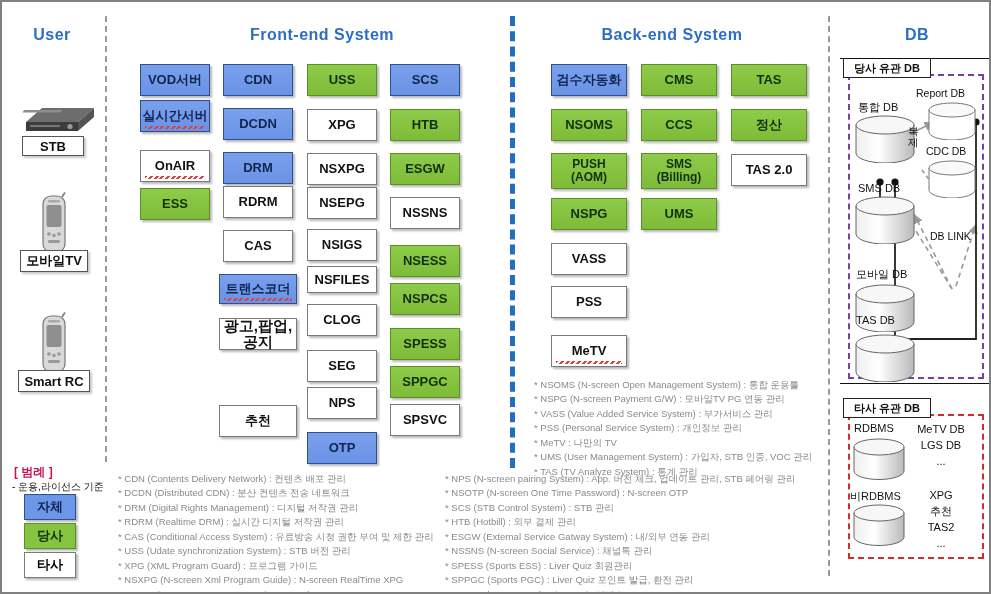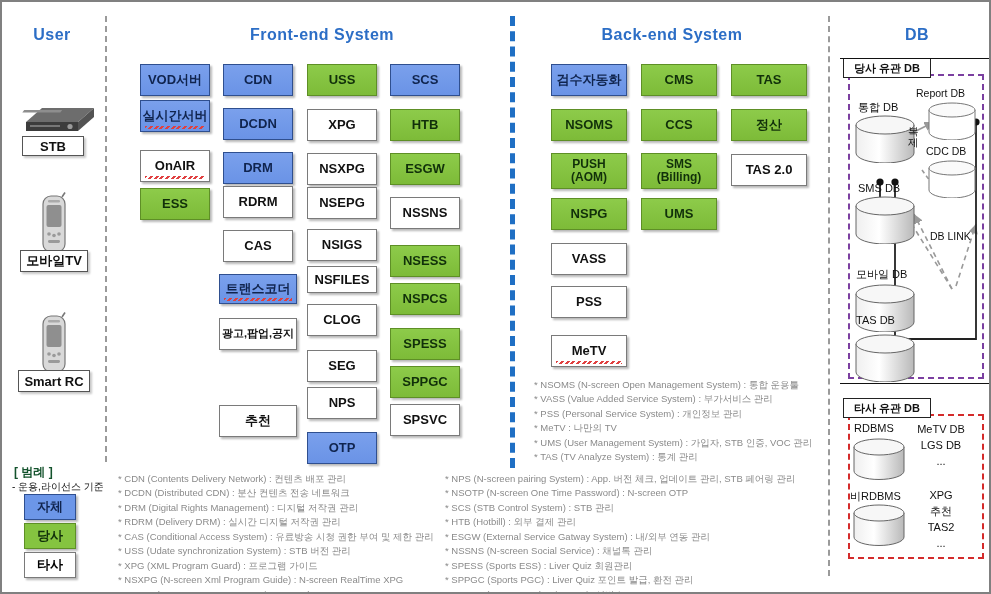--- a/index.html
+++ b/index.html
@@ -20,35 +20,35 @@
         justify-content:center;text-align:center;font-weight:bold;color:#111;
         font-size:13px;line-height:1.05;
         border:1px solid #6a6a6a;
         box-shadow:2px 2px 2px rgba(0,0,0,.28);}
   .node.blue{background:#6C96E8;border-color:#2F4F8F;color:#10244e;
              background-image:linear-gradient(#7aa0ec,#6a93e6);}
   .node.green{background:#85C440;border-color:#5e8f26;color:#11300a;
               background-image:linear-gradient(#8dcb4a,#7dbb38);}
   .node.white{background:#ffffff;border-color:#7a7a7a;color:#111;}
   .node .ko{font-size:13px;}
-  .node .tiny{font-size:11px;}
+  .node .tiny{font-size:15px;}
 
   
   .sq{position:absolute;height:3px;left:4px;right:4px;bottom:2px;
       background:repeating-linear-gradient(135deg,#e04040 0 2px,transparent 2px 4px);}
 
   
   .dev{position:absolute;}
   .lbl-box{position:absolute;box-sizing:border-box;background:#fff;
            border:1px solid #555;box-shadow:2px 2px 2px rgba(0,0,0,.22);
            display:flex;align-items:center;justify-content:center;
            font-size:13px;font-weight:bold;color:#111;}
 
   
-  .legend-title{position:absolute;font-size:12px;font-weight:bold;color:#14532d;}
+  .legend-title{position:absolute;font-size:12px;font-weight:bold;color:#be185d;}
   .legend-sub{position:absolute;font-size:10px;color:#111;}
   .legend-chip{position:absolute;width:52px;height:26px;box-sizing:border-box;
                display:flex;align-items:center;justify-content:center;
                font-size:13px;font-weight:bold;border:1px solid #6a6a6a;
                box-shadow:2px 2px 2px rgba(0,0,0,.28);}
 
   
   .notes{position:absolute;font-size:9.5px;color:#8a8a8a;line-height:1.52;
          white-space:nowrap;}
   .notes div{white-space:nowrap;}
@@ -271,31 +271,32 @@
       <span class="ko">정산</span>
     </div>
   <div class="node white" style="left:729px;top:152px;width:76px;height:32px;">
       <span>TAS 2.0</span>
     </div>
 
   <div class="notes" style="left:116px;top:470px;">
     <div>* CDN (Contents Delivery Network) : 컨텐츠 배포 관리</div>
     <div>* DCDN (Distributed CDN) : 분산 컨텐츠 전송 네트워크</div>
     <div>* DRM (Digital Rights Management) : 디지털 저작권 관리</div>
-    <div>* RDRM (Delivery DRM) : 실시간 디지털 저작권 관리</div>
+    <div>* RDRM (Realtime DRM) : 실시간 디지털 저작권 관리</div>
     <div>* CAS (Conditional Access System) : 유료방송 시청 권한 부여 및 제한 관리</div>
     <div>* USS (Udate synchronization System) : STB 버전 관리</div>
     <div>* XPG (XML Program Guard) : 프로그램 가이드</div>
     <div>* NSXPG (N-screen Xml Program Guide) : N-screen RealTime XPG</div>
     <div>* NSIGS (N-screen Image Generation Server) : N-screen IGS</div>
 
   </div>
 
   <div class="notes" style="left:532px;top:376px;">
     <div>* NSOMS (N-screen Open Management System) : 통합 운용툴</div>
+    <div>* NSPG (N-screen Payment G/W) : 모바일TV PG 연동 관리</div>
     <div>* VASS (Value Added Service System) : 부가서비스 관리</div>
     <div>* PSS (Personal Service System) : 개인정보 관리</div>
     <div>* MeTV : 나만의 TV</div>
     <div>* UMS (User Management System) : 가입자, STB 인증, VOC 관리</div>
     <div>* TAS (TV Analyze System) : 통계 관리</div>
   </div>
 
   <div class="notes" style="left:443px;top:470px;">
     <div>* NPS (N-screen pairing System) : App. 버전 체크, 업데이트 관리, STB 페어링 관리</div>
     <div>* NSOTP (N-screen One Time Password) : N-screen OTP</div>

